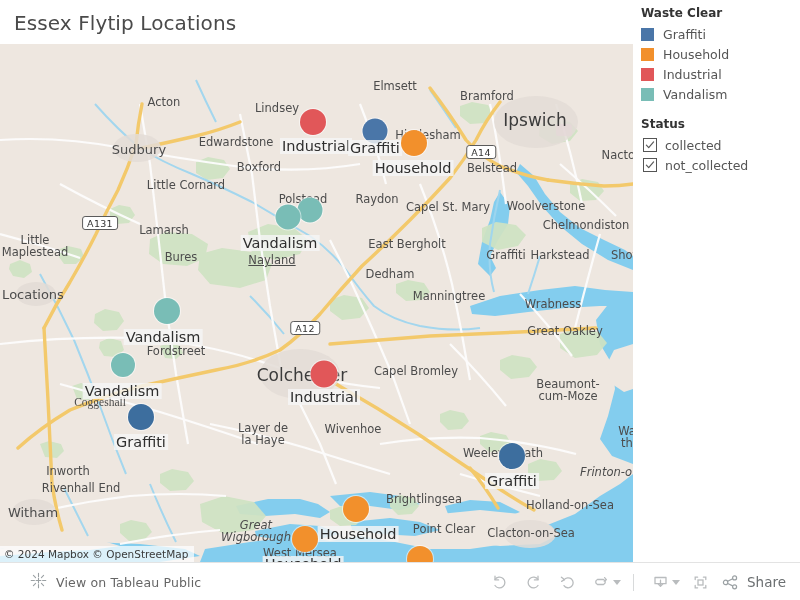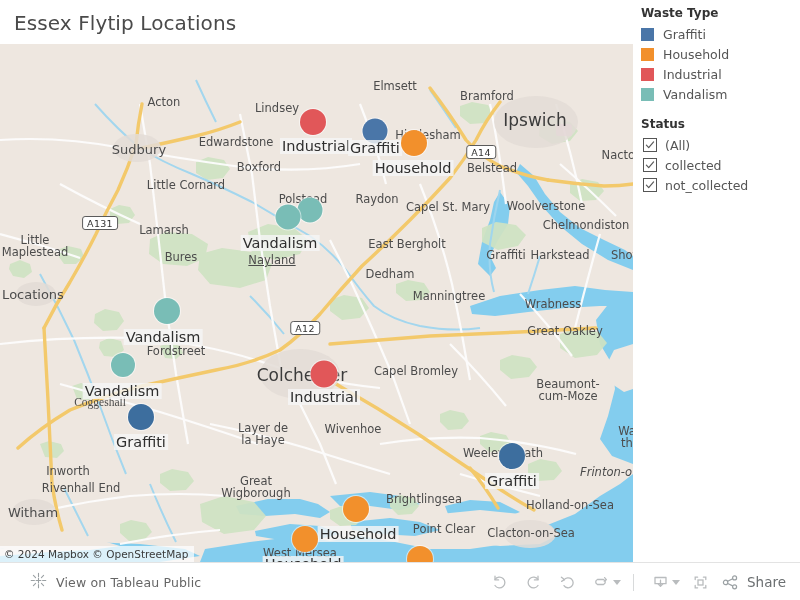--- a/index.html
+++ b/index.html
@@ -301,21 +301,21 @@
         <div class="plc sml" style="left: 100px; top: 358px; font-family: Liberation Serif, serif;">Coggeshall</div>
         <div class="plc sml two" style="left: 263px; top: 391px;">Layer de
 la Haye</div>
         <div class="plc sml" style="left: 353px; top: 385px;">Wivenhoe</div>
         <div class="plc sml" style="left: 503px; top: 409px;">Weeley Heath</div>
         <div class="plc sml" style="left: 606px; top: 428px; font-style: italic;">Frinton-o</div>
         <div class="plc sml" style="left: 68px; top: 427px;">Inworth</div>
         <div class="plc sml" style="left: 81px; top: 444px;">Rivenhall End</div>
         <div class="plc sml" style="left: 424px; top: 455px;">Brightlingsea</div>
         <div class="plc sml" style="left: 570px; top: 461px;">Holland-on-Sea</div>
-        <div class="plc sml two" style="left: 256px; top: 444px;">Great
+        <div class="plc sml two" style="left: 256px; top: 488px; font-style: italic;">Great
 Wigborough</div>
         <div class="plc sml" style="left: 444px; top: 485px;">Point Clear</div>
         <div class="plc sml" style="left: 531px; top: 489px;">Clacton-on-Sea</div>
         <div class="plc sml" style="left: 300px; top: 509px;">West Mersea</div>
         <div class="plc sml two" style="left: 568px; top: 347px;">Beaumont-
 cum-Moze</div>
         <div class="plc sml two" style="left: 35px; top: 203px;">Little
 Maplestead</div>
         <div class="plc sml two" style="left: 627px; top: 394px;">Wa
 th</div>
@@ -352,21 +352,21 @@
         <div class="mark" style="left: 305px; top: 495px; width: 26px; height: 26px; background: rgb(242, 144, 44);"></div>
         <div class="mlabel" style="left: 303px; top: 520px;">Household</div>
         <div class="mark" style="left: 420px; top: 515px; width: 26px; height: 26px; background: rgb(242, 144, 44);"></div>
       </div>
 
     <div class="attrib">© 2024 Mapbox  © OpenStreetMap</div>
   </div>
 
   <div class="legend">
 
-    <div class="lg-title">Waste Type</div>
+    <div class="lg-title">Waste Clear</div>
     <div id="wt-rows">
         <div class="lg-row">
           <span class="sw" style="background: rgb(74, 118, 168);"></span>
           <span class="lg-txt">Graffiti</span>
         </div>
         <div class="lg-row">
           <span class="sw" style="background: rgb(242, 144, 44);"></span>
           <span class="lg-txt">Household</span>
         </div>
         <div class="lg-row">
@@ -376,28 +376,20 @@
         <div class="lg-row">
           <span class="sw" style="background: rgb(121, 189, 182);"></span>
           <span class="lg-txt">Vandalism</span>
         </div>
       </div>
 
     <div class="lg-gap"></div>
 
     <div class="lg-title">Status</div>
     <div id="st-rows">
-        <div class="lg-row">
-          <span class="cbx">
-            <svg width="10" height="10" viewBox="0 0 10 10">
-              <path d="M1.4 5.2 L3.7 7.6 L8.6 1.9" stroke="#5a5a5a" stroke-width="1.2" fill="none" stroke-linecap="round" stroke-linejoin="round"></path>
-            </svg>
-          </span>
-          <span class="lg-txt">(All)</span>
-        </div>
         <div class="lg-row">
           <span class="cbx">
             <svg width="10" height="10" viewBox="0 0 10 10">
               <path d="M1.4 5.2 L3.7 7.6 L8.6 1.9" stroke="#5a5a5a" stroke-width="1.2" fill="none" stroke-linecap="round" stroke-linejoin="round"></path>
             </svg>
           </span>
           <span class="lg-txt">collected</span>
         </div>
         <div class="lg-row">
           <span class="cbx">

